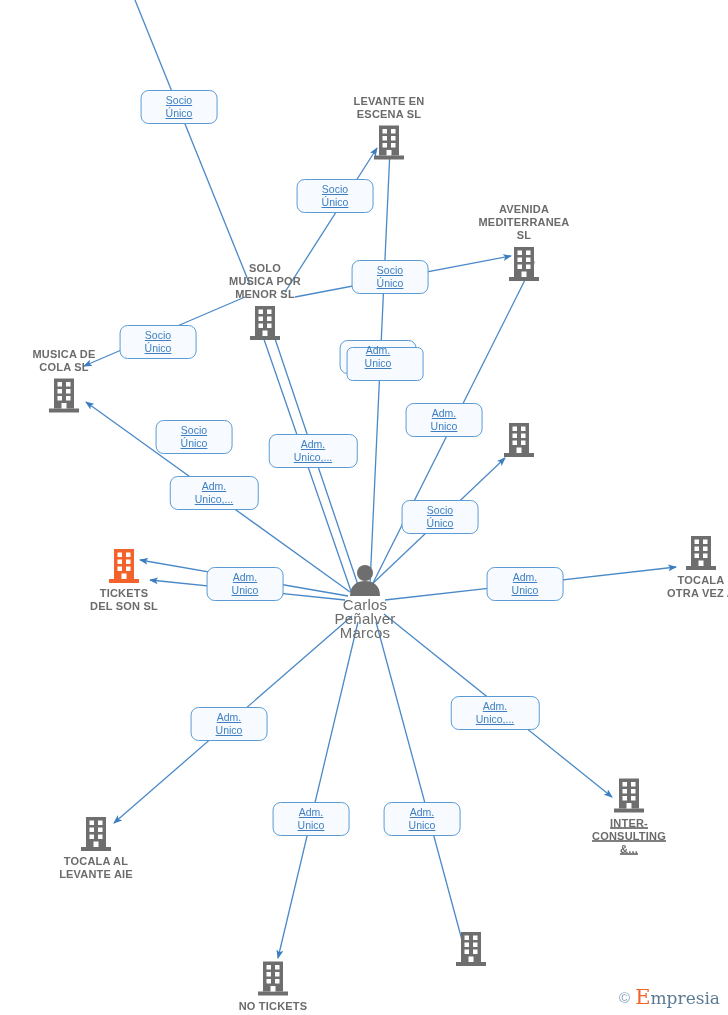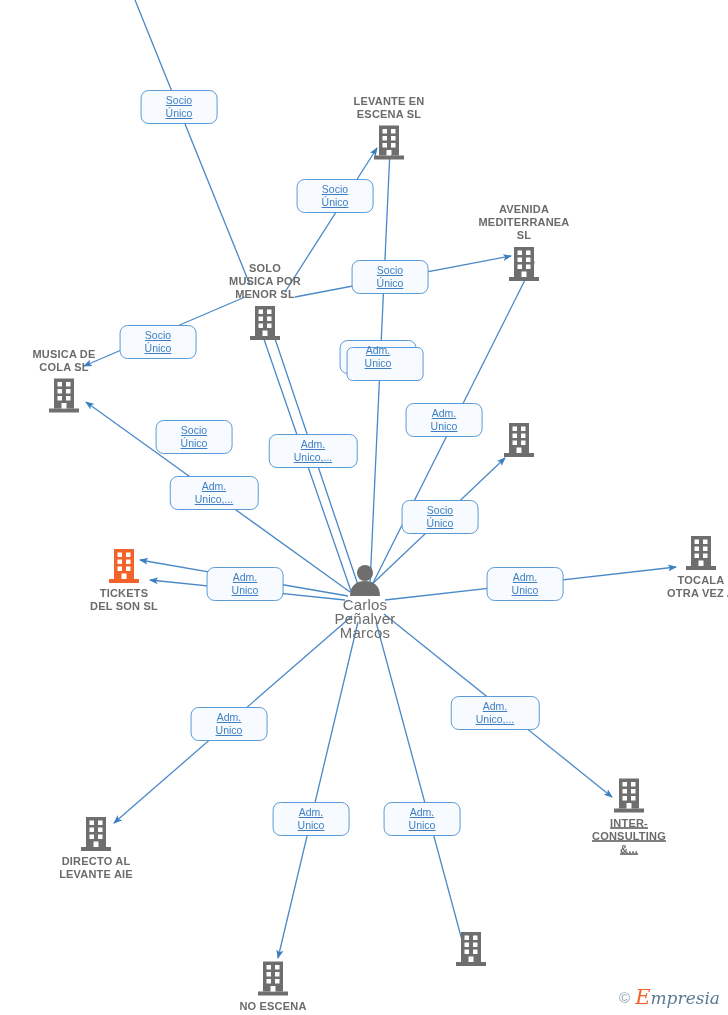--- a/index.html
+++ b/index.html
@@ -19,21 +19,21 @@
 
   .elabel{position:absolute;transform:translate(-50%,-50%);
         background:#f7fbff;border:1.3px solid #5b9bd5;border-radius:8px;
         color:#3f7fc1;font-size:10.5px;line-height:13px;text-align:center;
         padding:3px 24px;white-space:pre-line;box-sizing:border-box;text-decoration:underline;}
   .elabel.stacked::before{content:"";position:absolute;left:6px;top:6px;width:100%;height:100%;
         border:1.3px solid #5b9bd5;border-radius:6px;background:#f7fbff;z-index:-1;}
 
   #watermark{position:absolute;right:8px;bottom:6px;display:flex;align-items:center;gap:5px;}
   #watermark .cmark{font-size:15px;color:#8aa4b8;}
-  #watermark .wname{font-size:17px;color:#5c7b93;font-family:"DejaVu Serif",serif;font-style:italic;}
+  #watermark .wname{font-size:17px;color:#5c7b93;font-family:"DejaVu Serif",serif;}
   #watermark .wname .cap{color:#f4622b;font-size:21px;}
 </style>
 </head>
 <body>
 
 <div id="graph">
 
   <svg id="edges" viewBox="0 0 728 1015">
     <defs>
       <marker id="arrowhead" markerWidth="9" markerHeight="7" refX="8" refY="3.5" orient="auto" markerUnits="userSpaceOnUse">
@@ -181,21 +181,21 @@
           <rect x="7" y="2" width="20" height="30" fill="#6e6e6e"></rect>
           <rect x="2" y="32" width="30" height="4" fill="#6e6e6e"></rect>
           <rect x="10.5" y="5.5" width="4.5" height="4.5" fill="#fff"></rect>
           <rect x="19" y="5.5" width="4.5" height="4.5" fill="#fff"></rect>
           <rect x="10.5" y="12.5" width="4.5" height="4.5" fill="#fff"></rect>
           <rect x="19" y="12.5" width="4.5" height="4.5" fill="#fff"></rect>
           <rect x="10.5" y="19.5" width="4.5" height="4.5" fill="#fff"></rect>
           <rect x="19" y="19.5" width="4.5" height="4.5" fill="#fff"></rect>
           <rect x="14.5" y="26.5" width="5" height="5.5" fill="#fff"></rect>
         </svg>
-        <div class="nlabel">DIRECTO AL
+        <div class="nlabel">TOCALA AL
 LEVANTE  AIE</div>
       </div>
       <div class="node" style="left: 629px; top: 816px; text-decoration: underline;">
         <svg class="ico" viewBox="0 0 34 38">
           <rect x="7" y="2" width="20" height="30" fill="#6e6e6e"></rect>
           <rect x="2" y="32" width="30" height="4" fill="#6e6e6e"></rect>
           <rect x="10.5" y="5.5" width="4.5" height="4.5" fill="#fff"></rect>
           <rect x="19" y="5.5" width="4.5" height="4.5" fill="#fff"></rect>
           <rect x="10.5" y="12.5" width="4.5" height="4.5" fill="#fff"></rect>
           <rect x="19" y="12.5" width="4.5" height="4.5" fill="#fff"></rect>
@@ -212,21 +212,21 @@
           <rect x="7" y="2" width="20" height="30" fill="#6e6e6e"></rect>
           <rect x="2" y="32" width="30" height="4" fill="#6e6e6e"></rect>
           <rect x="10.5" y="5.5" width="4.5" height="4.5" fill="#fff"></rect>
           <rect x="19" y="5.5" width="4.5" height="4.5" fill="#fff"></rect>
           <rect x="10.5" y="12.5" width="4.5" height="4.5" fill="#fff"></rect>
           <rect x="19" y="12.5" width="4.5" height="4.5" fill="#fff"></rect>
           <rect x="10.5" y="19.5" width="4.5" height="4.5" fill="#fff"></rect>
           <rect x="19" y="19.5" width="4.5" height="4.5" fill="#fff"></rect>
           <rect x="14.5" y="26.5" width="5" height="5.5" fill="#fff"></rect>
         </svg>
-        <div class="nlabel">NO ESCENA</div>
+        <div class="nlabel">NO TICKETS</div>
       </div>
       <div class="node" style="left: 471px; top: 980px; gap: 47px;">
         <svg class="ico" viewBox="0 0 34 38">
           <rect x="7" y="2" width="20" height="30" fill="#6e6e6e"></rect>
           <rect x="2" y="32" width="30" height="4" fill="#6e6e6e"></rect>
           <rect x="10.5" y="5.5" width="4.5" height="4.5" fill="#fff"></rect>
           <rect x="19" y="5.5" width="4.5" height="4.5" fill="#fff"></rect>
           <rect x="10.5" y="12.5" width="4.5" height="4.5" fill="#fff"></rect>
           <rect x="19" y="12.5" width="4.5" height="4.5" fill="#fff"></rect>
           <rect x="10.5" y="19.5" width="4.5" height="4.5" fill="#fff"></rect>

